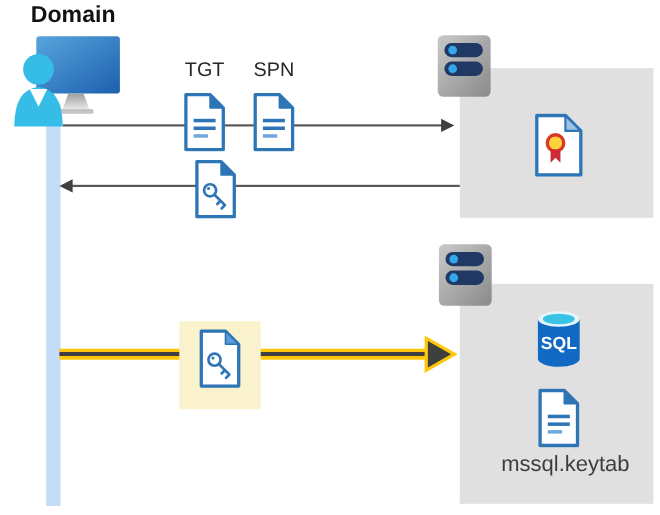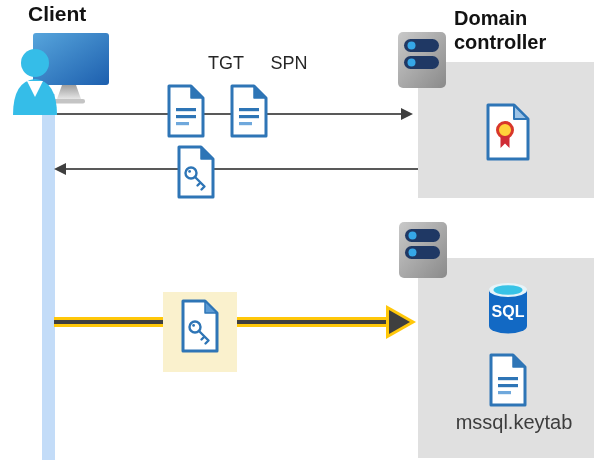--- a/index.html
+++ b/index.html
@@ -2,21 +2,21 @@
 <html><head>
 <meta charset="utf-8">
 <style>
   html,body{margin:0;padding:0;background:#fff;}
   #canvas{
     position:relative;width:600px;height:468px;background:#ffffff;
     font-family:"Liberation Sans",sans-serif;overflow:hidden;
   }
   .abs{position:absolute;}
   .title{font-weight:bold;color:#121212;font-size:20px;line-height:1.22;}
-  .small-label{font-size:18px;color:#262626;text-align:center;margin-left:40px;}
+  .small-label{font-size:18px;color:#262626;text-align:center;}
   .file-label{font-size:20px;color:#3d3d3d;text-align:center;}
 
   
   .lifeline{left:42px;top:94px;width:13px;height:366px;background:#C3DCF8;}
 
   
   .zone{background:#E0E0E0;}
   .zone.dc{left:418px;top:62px;width:176px;height:136px;}
   .zone.linux{left:418px;top:258px;width:176px;height:200px;}
 
@@ -53,21 +53,21 @@
   <div class="abs arrowhead-right" style="left:401px;top:108px;"></div>
 
   <div class="abs hline" style="left:64px;top:168px;width:354px;"></div>
   <div class="abs arrowhead-left" style="left:54px;top:163px;"></div>
 
   <div class="abs yellow-band"></div>
   <div class="abs highlight-box"></div>
   <div class="abs yellow-head-outer"></div>
   <div class="abs yellow-head-inner"></div>
 
-  <div class="abs title" style="left:28px;top:1px;font-size:21px;">Client</div>
+  <div class="abs title" style="left:28px;top:1px;font-size:21px;">Domain</div>
   <svg class="abs" style="left:5px;top:25px;" width="110" height="95" viewBox="0 0 110 95">
     <defs>
       <linearGradient id="monGrad" x1="0" y1="0" x2="1" y2="1">
         <stop offset="0" stop-color="#57A5DC"></stop>
           <stop offset="1" stop-color="#1D5FAE"></stop>
       </linearGradient>
       <linearGradient id="standGrad" x1="0" y1="0" x2="0" y2="1">
         <stop offset="0" stop-color="#9E9E9E"></stop>
           <stop offset="1" stop-color="#E6E6E6"></stop>
       </linearGradient>
@@ -121,21 +121,20 @@
         <stop offset="0" stop-color="#C9C9C9"></stop>
           <stop offset="1" stop-color="#8A8A8A"></stop>
       </linearGradient>
     </defs>
     <rect x="1" y="1" width="48" height="56" rx="5" fill="url(#srvGradA)"></rect>
     <rect x="7" y="8" width="35" height="13" rx="6.5" fill="#1F3864"></rect>
     <circle cx="14.5" cy="14.5" r="4" fill="#35A7E8"></circle>
     <rect x="7" y="25" width="35" height="13" rx="6.5" fill="#1F3864"></rect>
     <circle cx="14.5" cy="31.5" r="4" fill="#35A7E8"></circle>
   </svg>
-  <div class="abs title" style="left:454px;top:6px;width:122px;">Domain controller</div>
 
   <svg class="abs" style="left:485px;top:103px;" width="46" height="58" viewBox="0 0 46 58">
     <path d="M3 2 H29 L43 16 V56 H3 Z" fill="#fff" stroke="#2E75B6" stroke-width="3" stroke-linejoin="round"></path>
     <path d="M29 2 V16 H43 Z" fill="#9DC3E6" stroke="#2E75B6" stroke-width="2" stroke-linejoin="round"></path>
     <circle cx="20" cy="27" r="7.5" fill="#FFD23B" stroke="#D8372A" stroke-width="3"></circle>
     <path d="M15.5 33 V45 L20 40.5 L24.5 45 V33 Z" fill="#CF2B35"></path>
   </svg>
 
   <svg class="abs" style="left:398px;top:221px;" width="50" height="58" viewBox="0 0 50 58">
     <defs>

